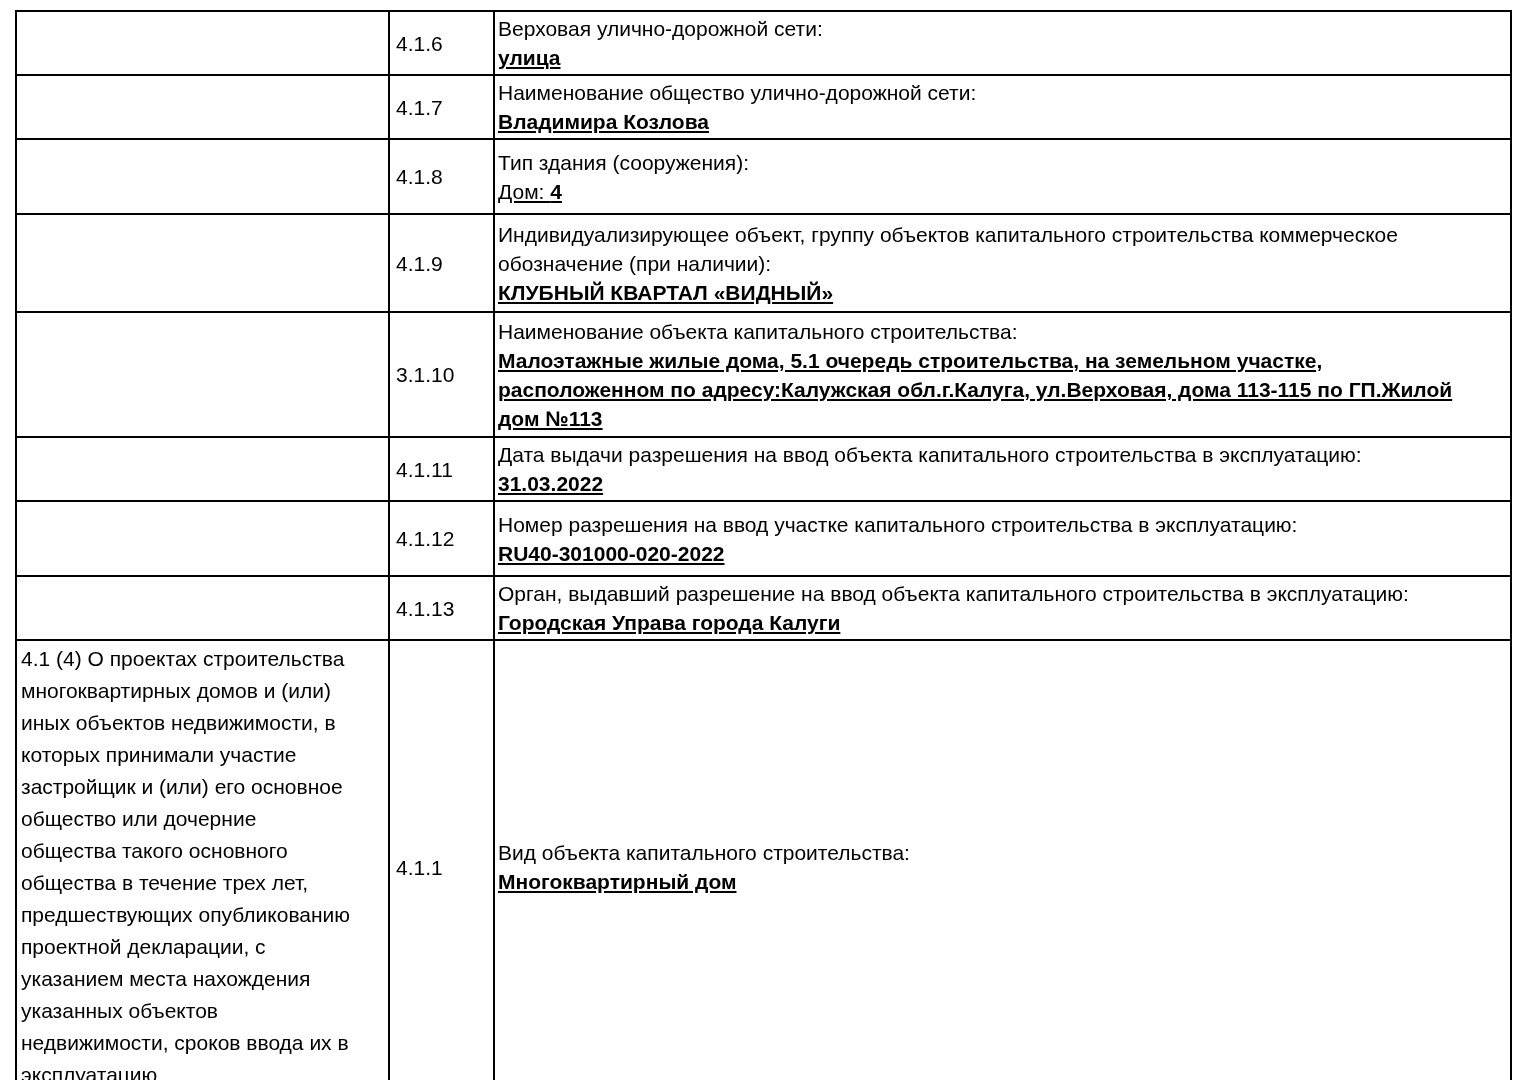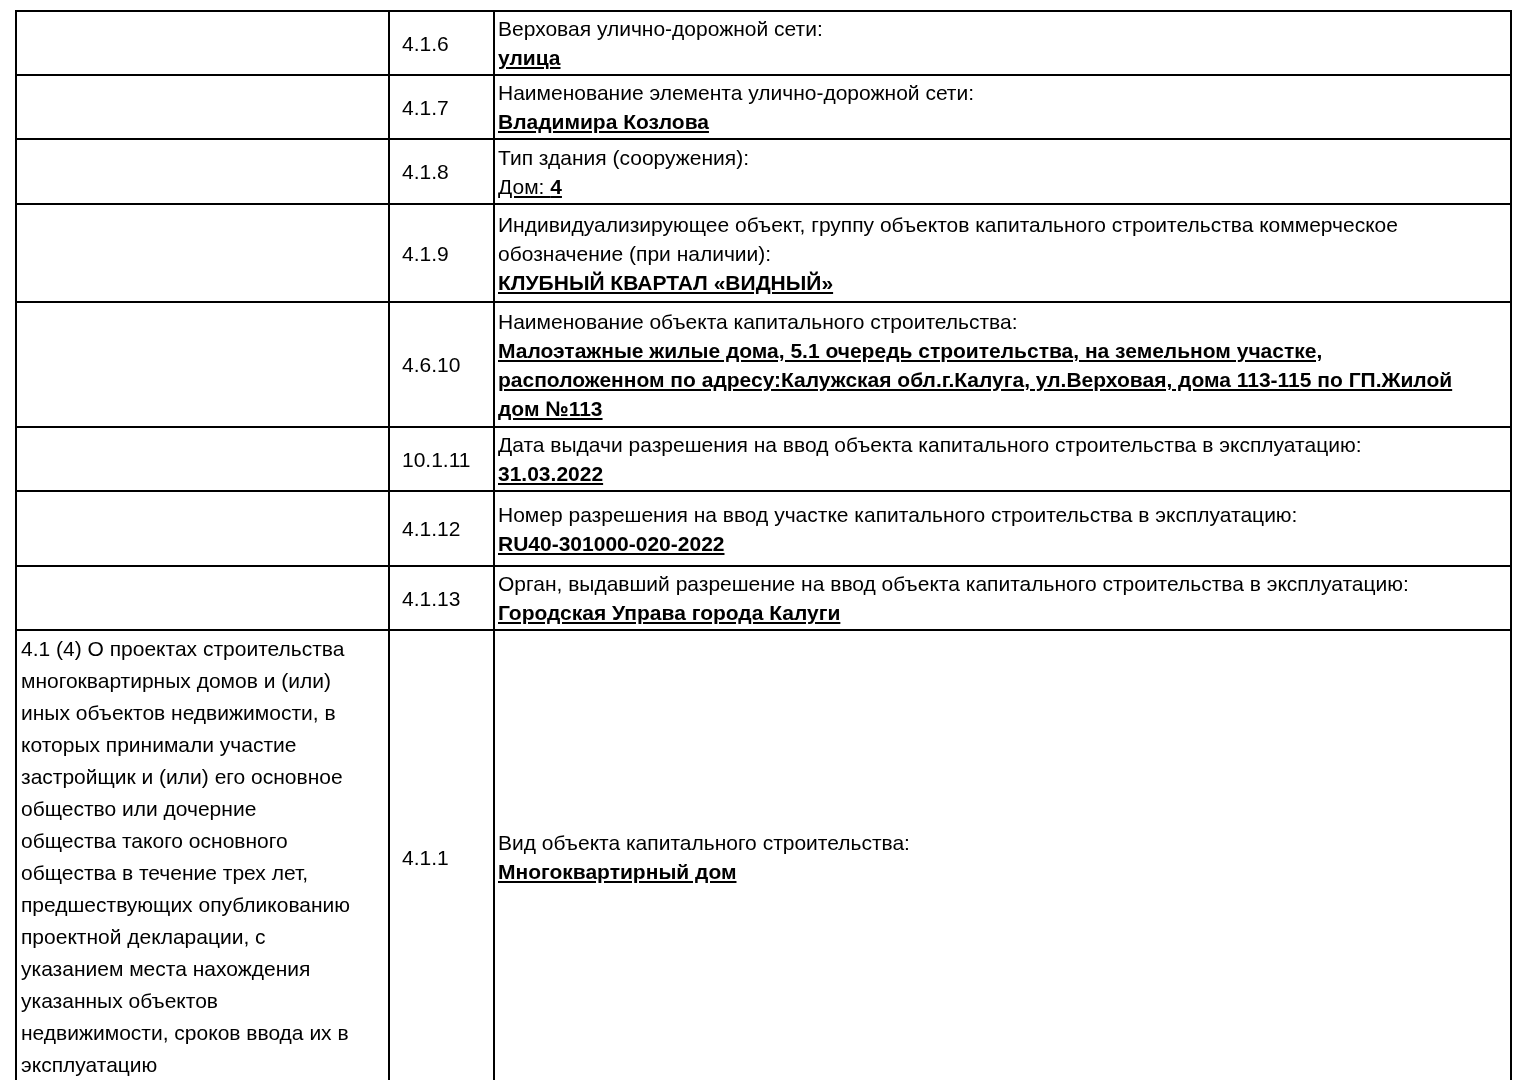--- a/index.html
+++ b/index.html
@@ -20,21 +20,21 @@
   td {
     border: 2px solid #000000;
     vertical-align: middle;
     font-size: 21px;
     line-height: 29px;
     padding: 2px 4px 2px 3px;
     overflow: hidden;
     word-wrap: break-word;
   }
   td.c2 {
-    padding-left: 12px;
+    padding-left: 6px;
     vertical-align: middle;
     margin-left: 25px;
   }
   .label {
     font-weight: normal;
     white-space: pre-line;
   }
   .value {
     white-space: pre-line;
     text-decoration: underline;
@@ -66,58 +66,58 @@
       <td class="c3">
         <div class="label">Верховая улично-дорожной сети:</div>
         <div class="value"><span class="prefix"></span><span class="bold">улица</span></div>
       </td>
     </tr>
 
     <tr style="height:60px">
       <td class="c1"></td>
       <td class="c2">4.1.7</td>
       <td class="c3">
-        <div class="label">Наименование элемента улично-дорожной сети:</div>
+        <div class="label">Наименование общество улично-дорожной сети:</div>
         <div class="value"><span class="prefix"></span><span class="bold">Владимира Козлова</span></div>
       </td>
     </tr>
 
-    <tr style="height:65px">
+    <tr style="height:75px">
       <td class="c1"></td>
       <td class="c2">4.1.8</td>
       <td class="c3">
         <div class="label">Тип здания (сооружения):</div>
         <div class="value"><span class="prefix">Дом: </span><span class="bold">4</span></div>
       </td>
     </tr>
 
     <tr style="height:98px">
       <td class="c1"></td>
       <td class="c2">4.1.9</td>
       <td class="c3">
         <div class="label">Индивидуализирующее объект, группу объектов капитального строительства коммерческое
 обозначение (при наличии):</div>
         <div class="value"><span class="prefix"></span><span class="bold">КЛУБНЫЙ КВАРТАЛ «ВИДНЫЙ»</span></div>
       </td>
     </tr>
 
     <tr style="height:125px">
       <td class="c1"></td>
-      <td class="c2">4.6.10</td>
+      <td class="c2">3.1.10</td>
       <td class="c3">
         <div class="label">Наименование объекта капитального строительства:</div>
         <div class="value"><span class="prefix"></span><span class="bold">Малоэтажные жилые дома, 5.1 очередь строительства, на земельном участке,
 расположенном по адресу:Калужская обл.г.Калуга, ул.Верховая, дома 113-115 по ГП.Жилой
 дом №113</span></div>
       </td>
     </tr>
 
     <tr style="height:64px">
       <td class="c1"></td>
-      <td class="c2">10.1.11</td>
+      <td class="c2">4.1.11</td>
       <td class="c3">
         <div class="label">Дата выдачи разрешения на ввод объекта капитального строительства в эксплуатацию:</div>
         <div class="value"><span class="prefix"></span><span class="bold">31.03.2022</span></div>
       </td>
     </tr>
 
     <tr style="height:75px">
       <td class="c1"></td>
       <td class="c2">4.1.12</td>
       <td class="c3">

